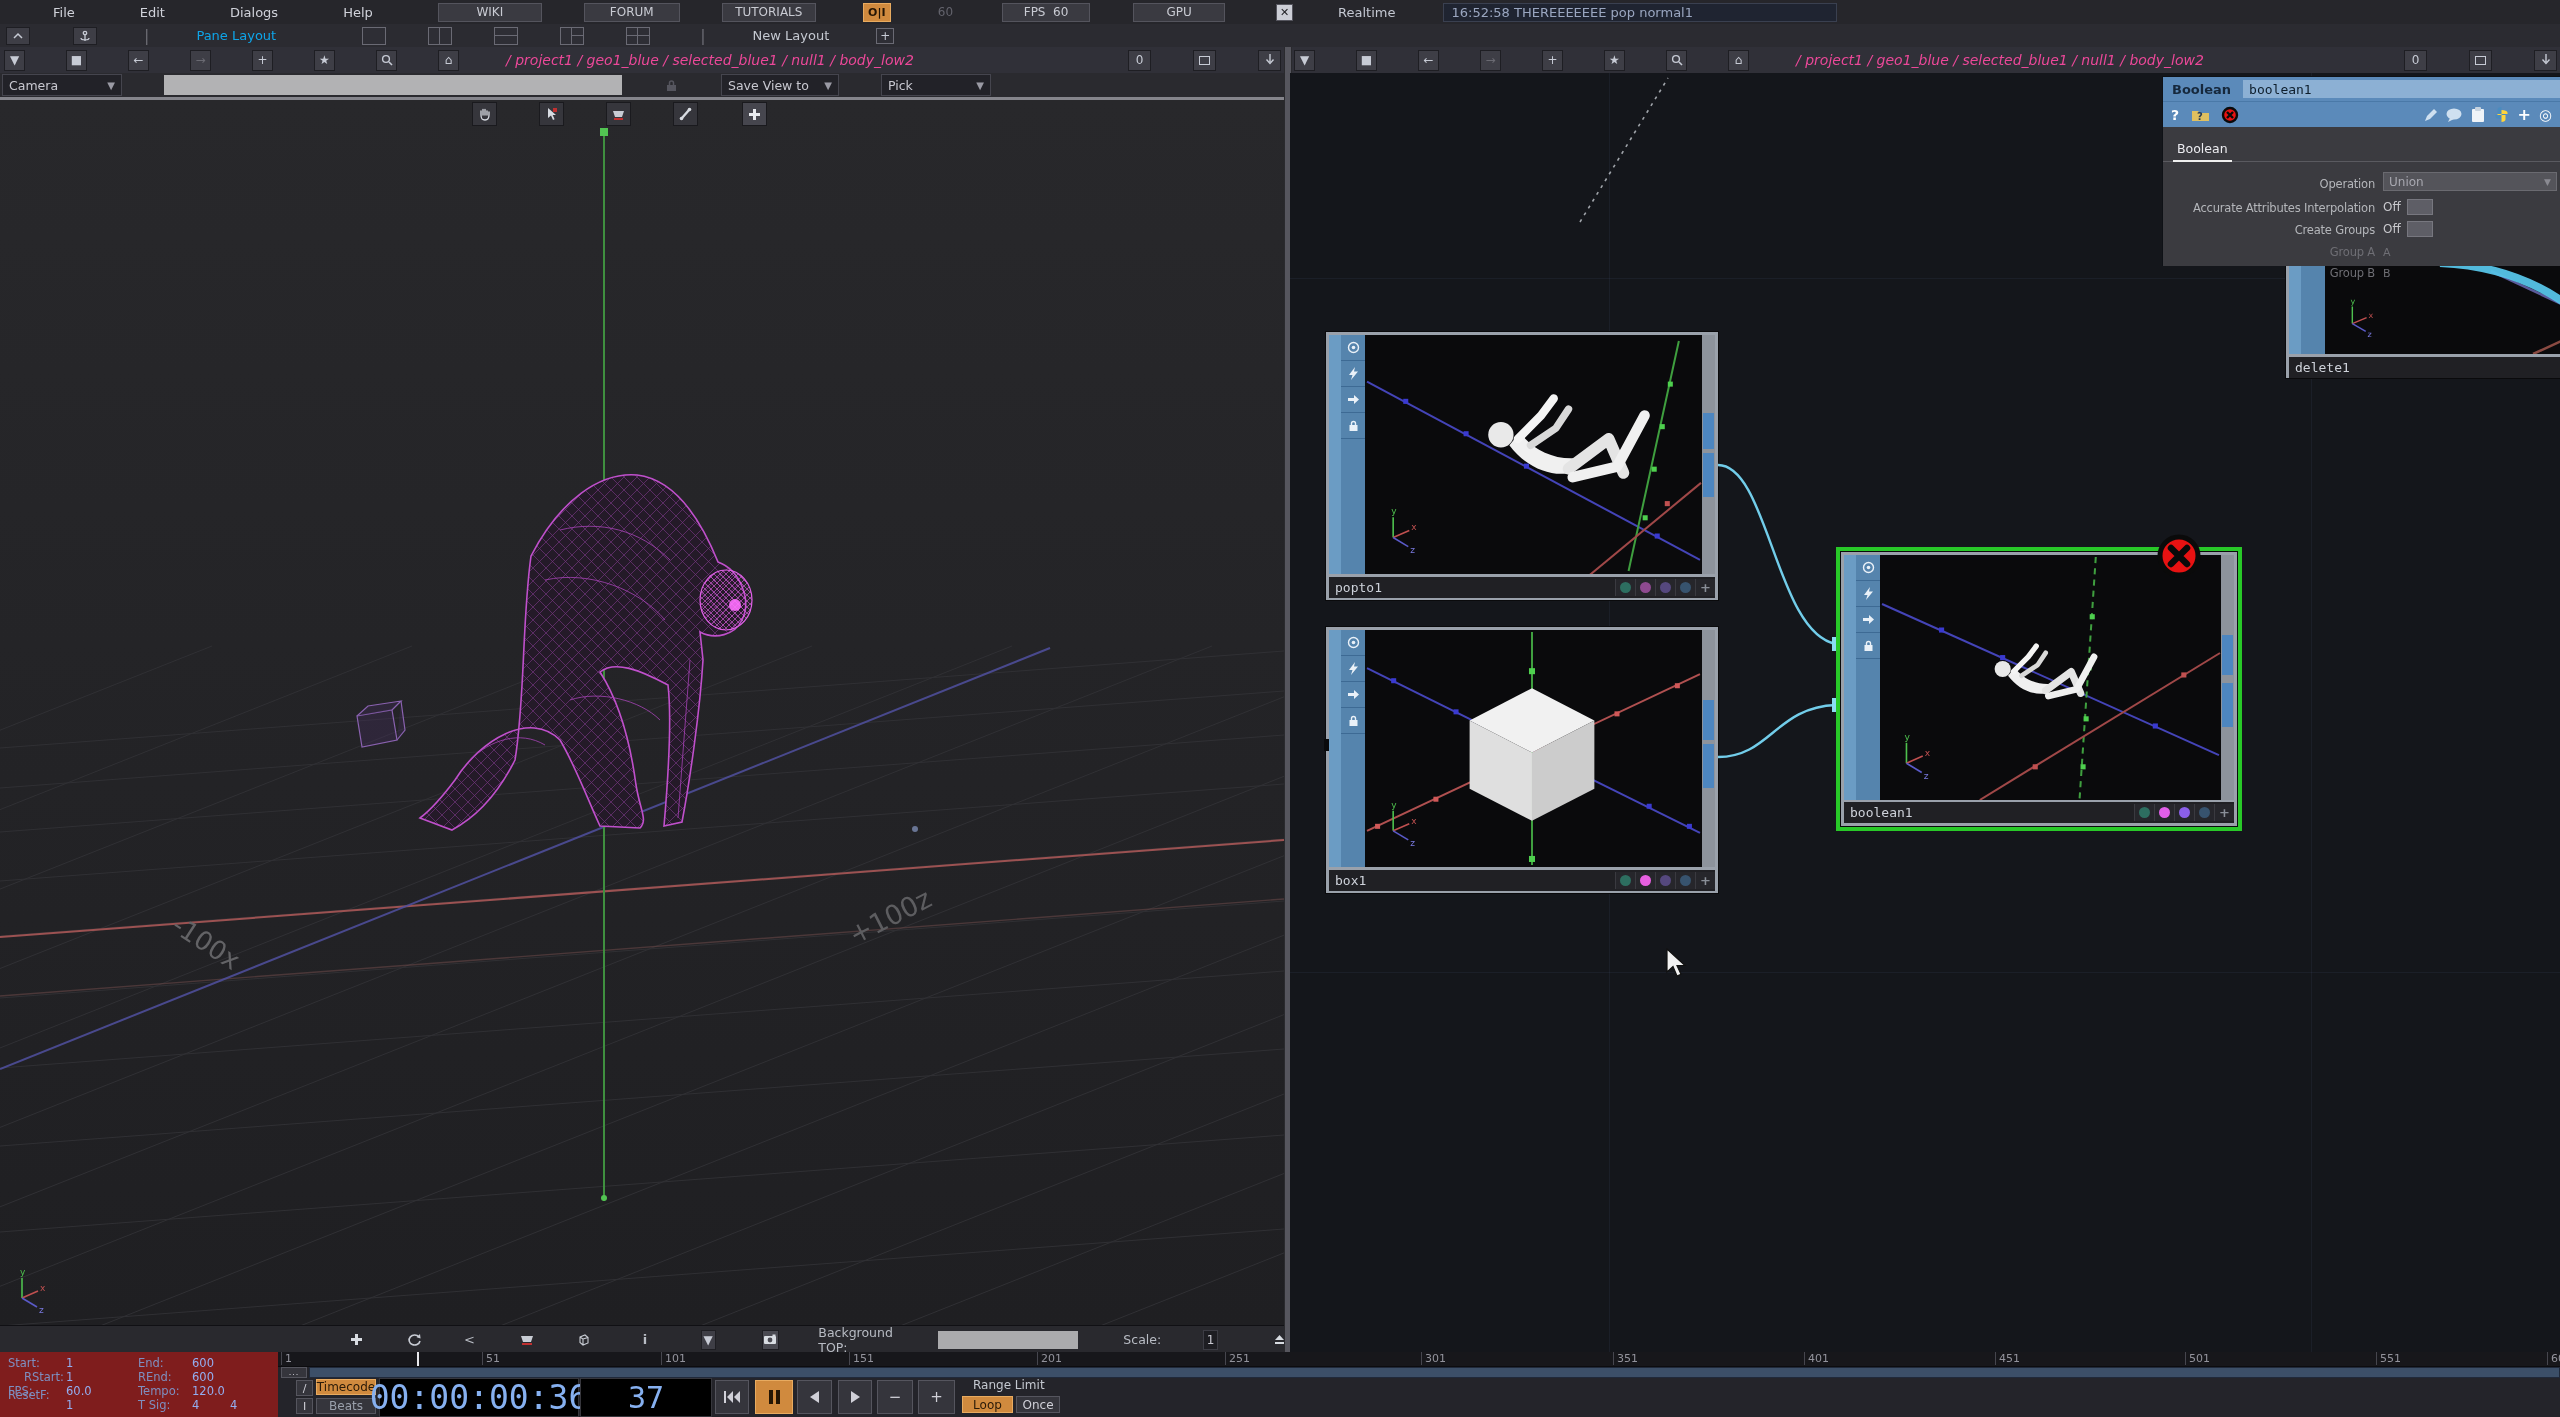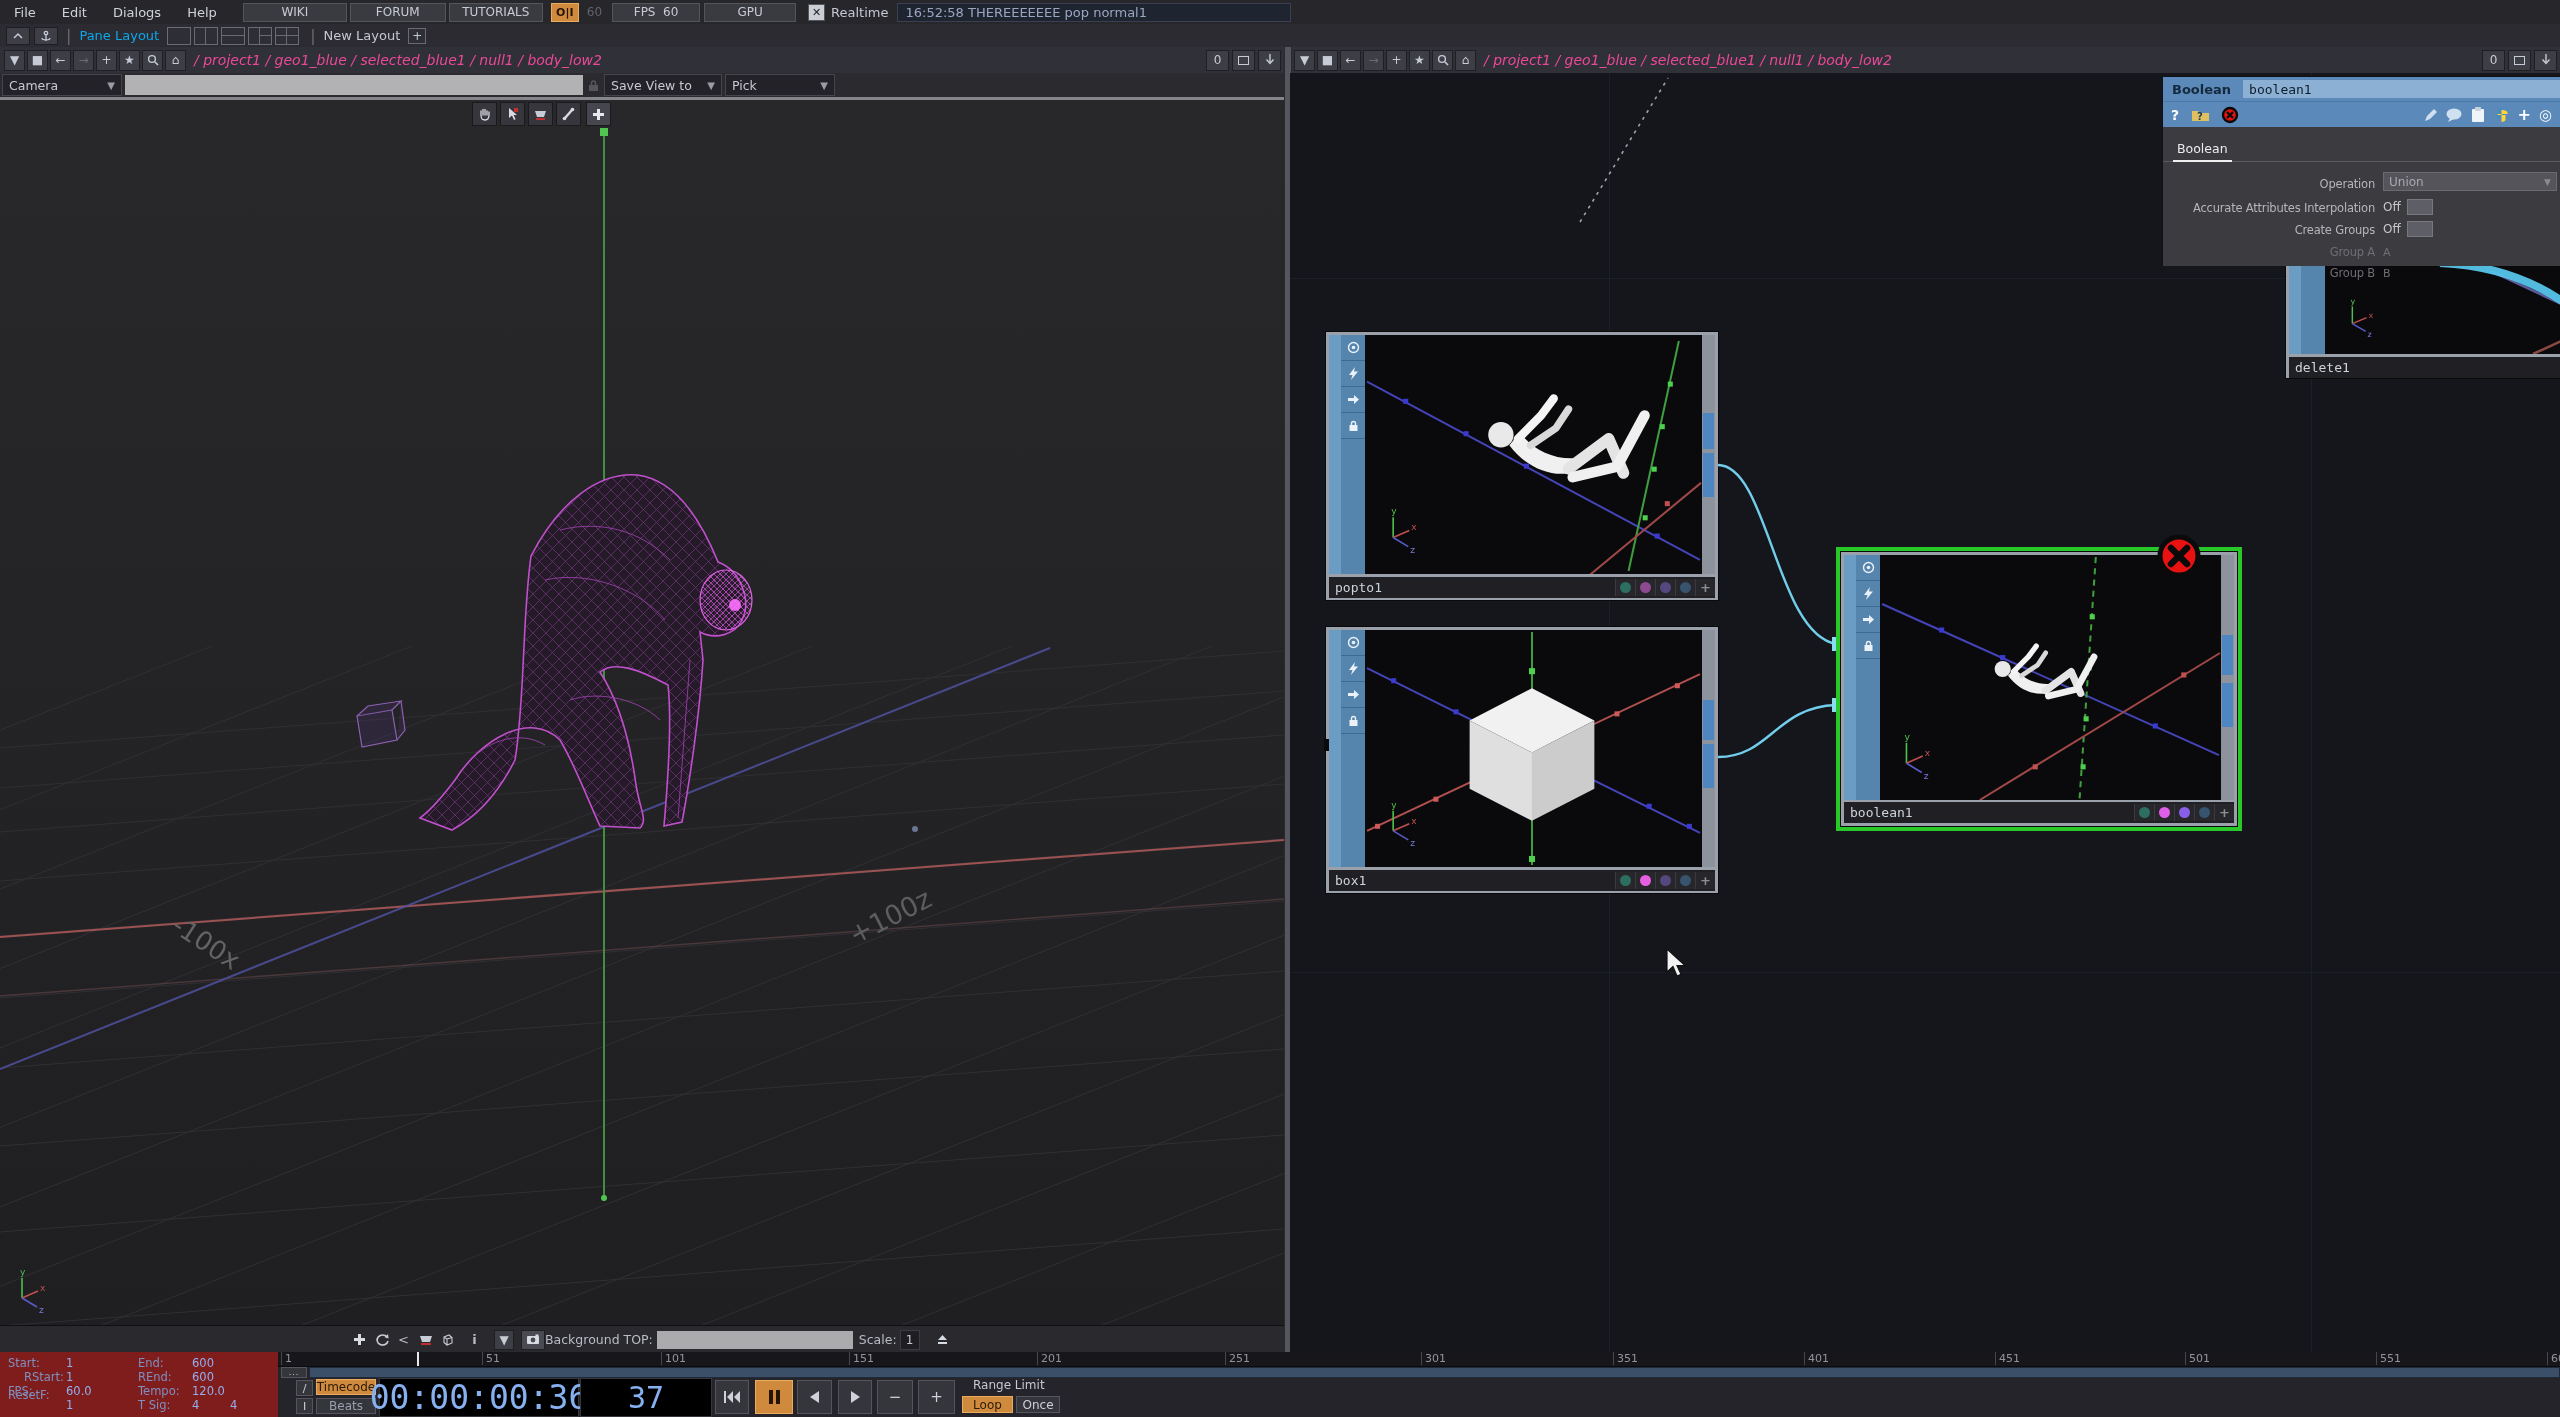--- a/index.html
+++ b/index.html
@@ -1,20 +1,20 @@
 <!DOCTYPE html>
 <html><head>
 <meta charset="utf-8">
 <style>
   html,body{margin:0;padding:0;background:#1b1b1f;}
   body{width:2560px;height:1417px;position:relative;overflow:hidden;
        font-family:"DejaVu Sans","Liberation Sans",sans-serif;color:#c8ccd4;
        -webkit-font-smoothing:antialiased;}
   .abs{position:absolute;}
-  .row{display:flex;align-items:center;}
+  .row{display:flex;align-items:center;gap:39px;}
   .btn{background:#3a3a41;border:1px solid #54545d;color:#c9cbd3;display:flex;
        align-items:center;justify-content:center;box-sizing:border-box;}
   .ibtn{background:#3e3e46;border:1px solid #1e1e23;color:#c7cbd5;display:flex;
         align-items:center;justify-content:center;box-sizing:border-box;font-size:12px;}
   .sep{color:#6a6a72;margin:0 8px;}
   svg{display:block;}
   
   #menubar{left:0;top:0;width:2560px;height:24px;background:#26262b;border-bottom:1px solid #111;}
   #menubar .menu{margin-right:26px;font-size:13px;color:#d0d2da;}
   #layoutbar{left:0;top:24px;width:2560px;height:23px;background:#2b2b31;border-bottom:1px solid #18181c;}

